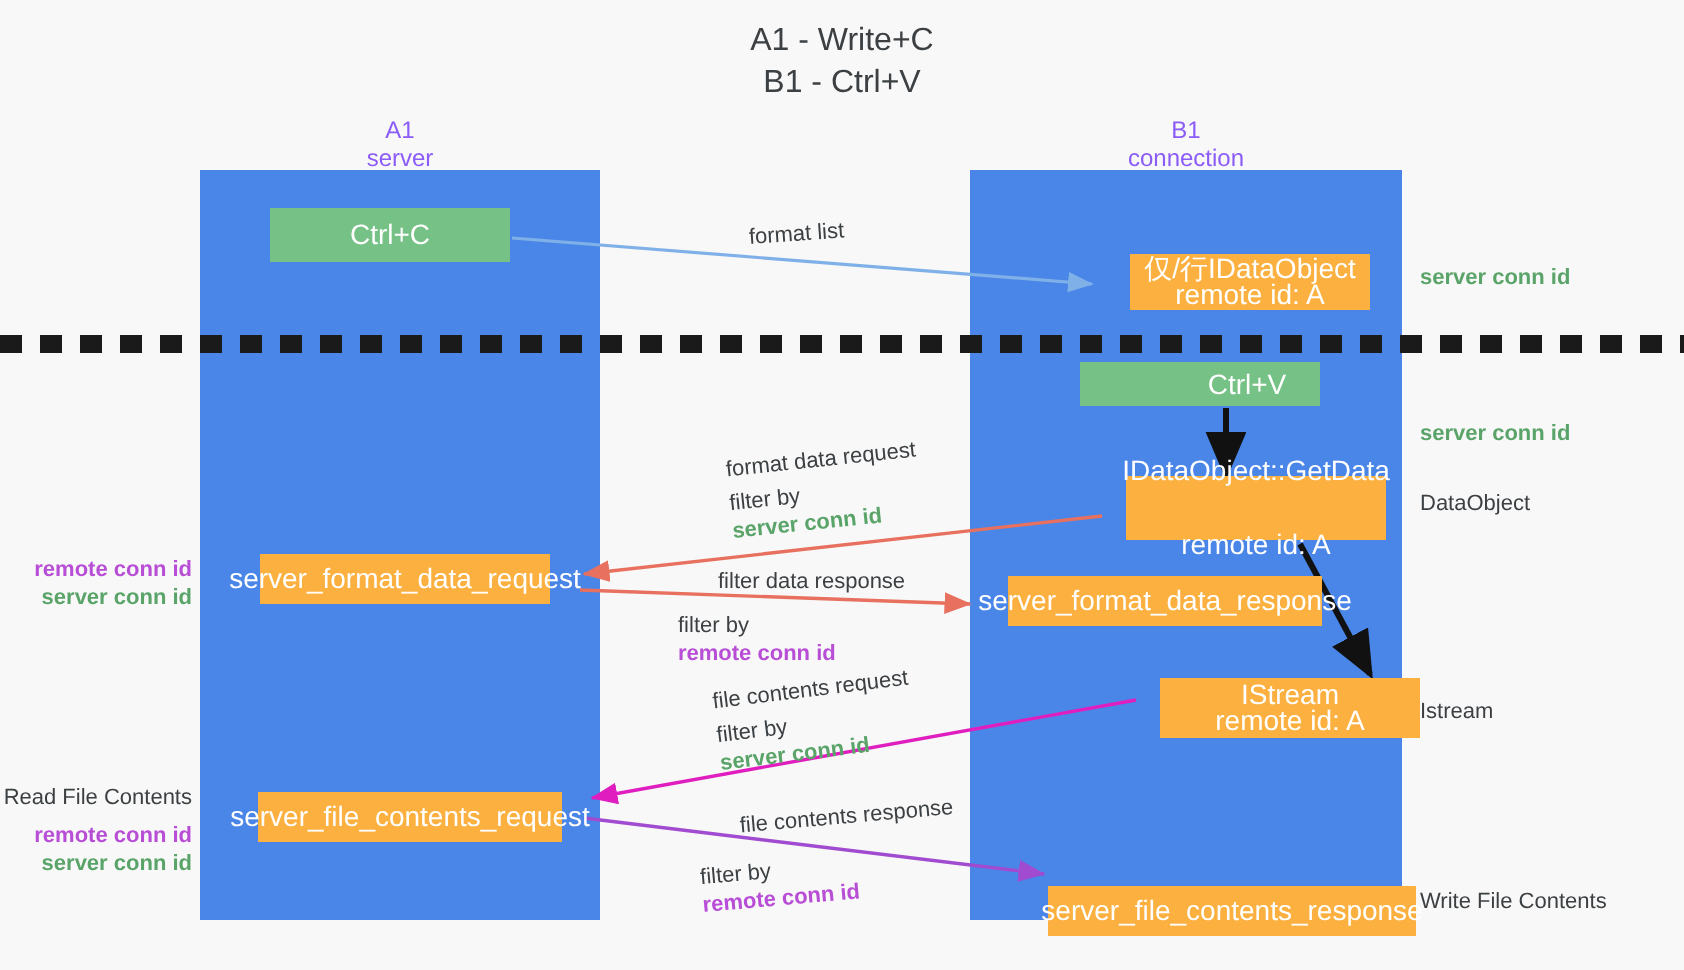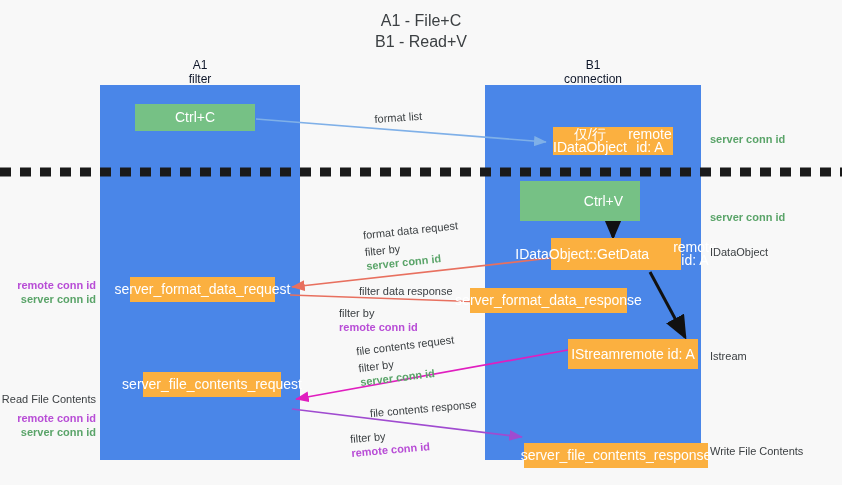--- a/index.html
+++ b/index.html
@@ -15,63 +15,63 @@
   svg.wires{position:absolute;left:0;top:0;width:842px;height:485px;pointer-events:none;}
 
   
   .title{
     position:absolute;left:0;top:10px;width:842px;
     text-align:center;font-size:16px;line-height:21px;color:#3c4043;
   }
 
   
   .colhead{
-    position:absolute;text-align:center;font-size:12px;line-height:14px;color:#0f172a;
+    position:absolute;text-align:center;font-size:12px;line-height:14px;color:#8b5cf6;
   }
 
   
   .lane{position:absolute;background:#4a86e8;}
 
   
   .node{
     position:absolute;
     display:flex;align-items:center;justify-content:center;
     text-align:center;
     font-size:14px;line-height:13px;
     color:#ffffff;
     box-sizing:border-box;
   }
   .node.green{background:#76c185;}
   .node.orange{background:#fbb košt;}
   .node.orange{background:#fbb040;}
-  .node.two-line{flex-direction:row;}
+  .node.two-line{flex-direction:column;margin-left:12px;}
 
   
   .lbl{position:absolute;font-size:11px;line-height:14px;color:#3c4043;}
   .lbl.green{color:#5aa469;font-weight:bold;}
   .lbl.purple{color:#b84dd6;font-weight:bold;}
   .lbl.plain{color:#3c4043;}
   .lbl.right{text-align:right;}
   .lbl.rot{transform-origin:left bottom;}
   .nowrap{white-space:nowrap;}
   .stack span{display:block;}
 </style>
 </head>
 <body>
 
 <div class="stage">
 
   <div class="title">
-    <div>A1 - File+C</div>
-    <div>B1 - Read+V</div>
+    <div>A1 - Write+C</div>
+    <div>B1 - Ctrl+V</div>
   </div>
 
   <div class="colhead" style="left:100px;top:58px;width:200px;">
     <div>A1</div>
-    <div>filter</div>
+    <div>server</div>
   </div>
   <div class="colhead" style="left:485px;top:58px;width:216px;">
     <div>B1</div>
     <div>connection</div>
   </div>
 
   <div class="lane" style="left:100px;top:85px;width:200px;height:375px;"></div>
   <div class="lane" style="left:485px;top:85px;width:216px;height:375px;"></div>
 
   <svg class="wires" viewBox="0 0 842 485">
@@ -112,43 +112,43 @@
 
   <div class="node green" style="left:135px;top:104px;width:120px;height:27px;">
     <span>Ctrl+C</span>
   </div>
 
   <div class="node orange two-line" style="left:553px;top:127px;width:120px;height:28px;">
     <span>仅/行IDataObject</span>
     <span>remote id: A</span>
   </div>
 
-  <div class="node green" style="left:520px;top:181px;width:120px;height:40px;padding-left:47px;">
+  <div class="node green" style="left:540px;top:181px;width:120px;height:22px;padding-left:47px;">
     <span>Ctrl+V</span>
   </div>
 
   <div class="node orange two-line" style="left:551px;top:238px;width:130px;height:32px;gap:24px;">
     <span>IDataObject::GetData</span>
     <span>remote id: A</span>
   </div>
 
   <div class="node orange two-line" style="left:568px;top:339px;width:130px;height:30px;">
     <span>IStream</span>
     <span>remote id: A</span>
   </div>
 
   <div class="node orange" style="left:130px;top:277px;width:145px;height:25px;">
     <span>server_format_data_request</span>
   </div>
 
-  <div class="node orange" style="left:470px;top:288px;width:157px;height:25px;">
+  <div class="node orange" style="left:504px;top:288px;width:157px;height:25px;">
     <span>server_format_data_response</span>
   </div>
 
-  <div class="node orange" style="left:129px;top:372px;width:138px;height:25px;margin-left:14px;">
+  <div class="node orange" style="left:129px;top:396px;width:152px;height:25px;">
     <span>server_file_contents_request</span>
   </div>
 
   <div class="node orange" style="left:524px;top:443px;width:184px;height:25px;">
     <span>server_file_contents_response</span>
   </div>
 
   <div class="lbl rot nowrap" style="left:375px;top:112px;transform:rotate(-4deg);">
     <span>format list</span>
   </div>
@@ -182,21 +182,21 @@
     <span style="margin-top:10px;">
       <span>filter by </span>
         <span class="lbl purple" style="position:static;">remote conn id</span>
     </span>
   </div>
 
   <div class="lbl green nowrap" style="left:710px;top:132px;">server conn id</div>
 
   <div class="lbl green nowrap" style="left:710px;top:210px;">server conn id</div>
 
-  <div class="lbl plain nowrap" style="left:710px;top:245px;">IDataObject</div>
+  <div class="lbl plain nowrap" style="left:710px;top:245px;">DataObject</div>
 
   <div class="lbl plain nowrap" style="left:710px;top:349px;">Istream</div>
 
   <div class="lbl plain nowrap" style="left:710px;top:431px;margin-top:13px;">Write File Contents</div>
 
   <div class="lbl purple nowrap right" style="left:0px;top:278px;width:96px;">remote conn id</div>
   <div class="lbl green nowrap right" style="left:0px;top:292px;width:96px;">server conn id</div>
 
   <div class="lbl plain nowrap right" style="left:0px;top:392px;width:96px;">Read File Contents</div>
   <div class="lbl purple nowrap right" style="left:0px;top:411px;width:96px;">remote conn id</div>

